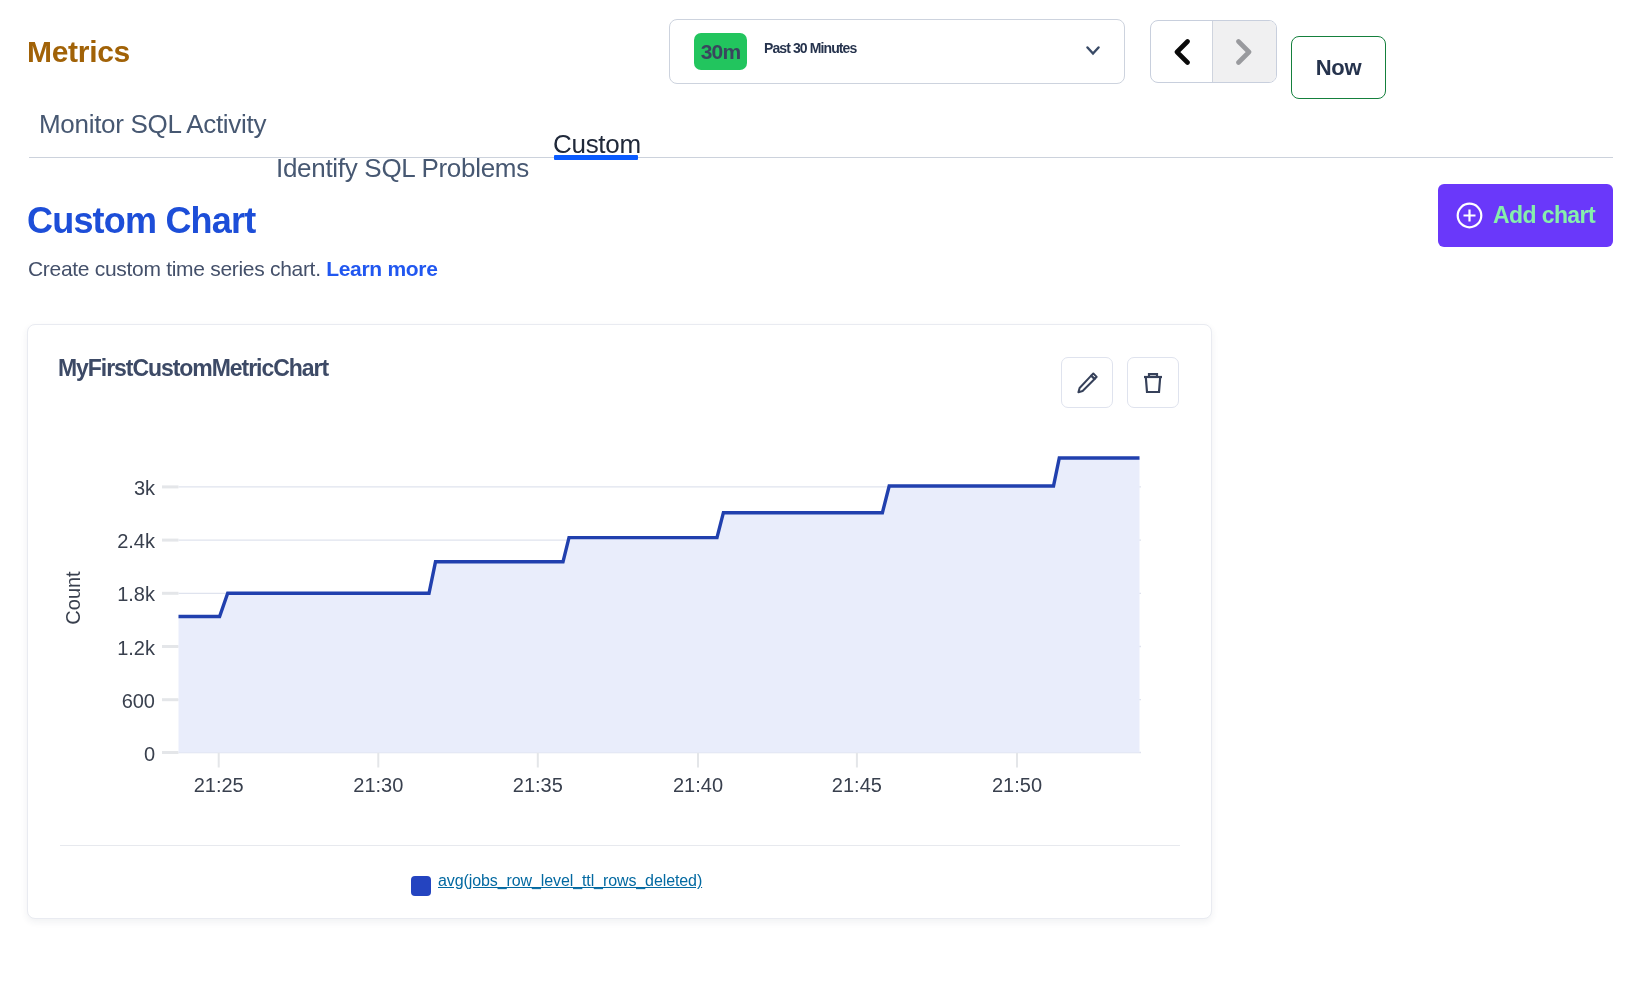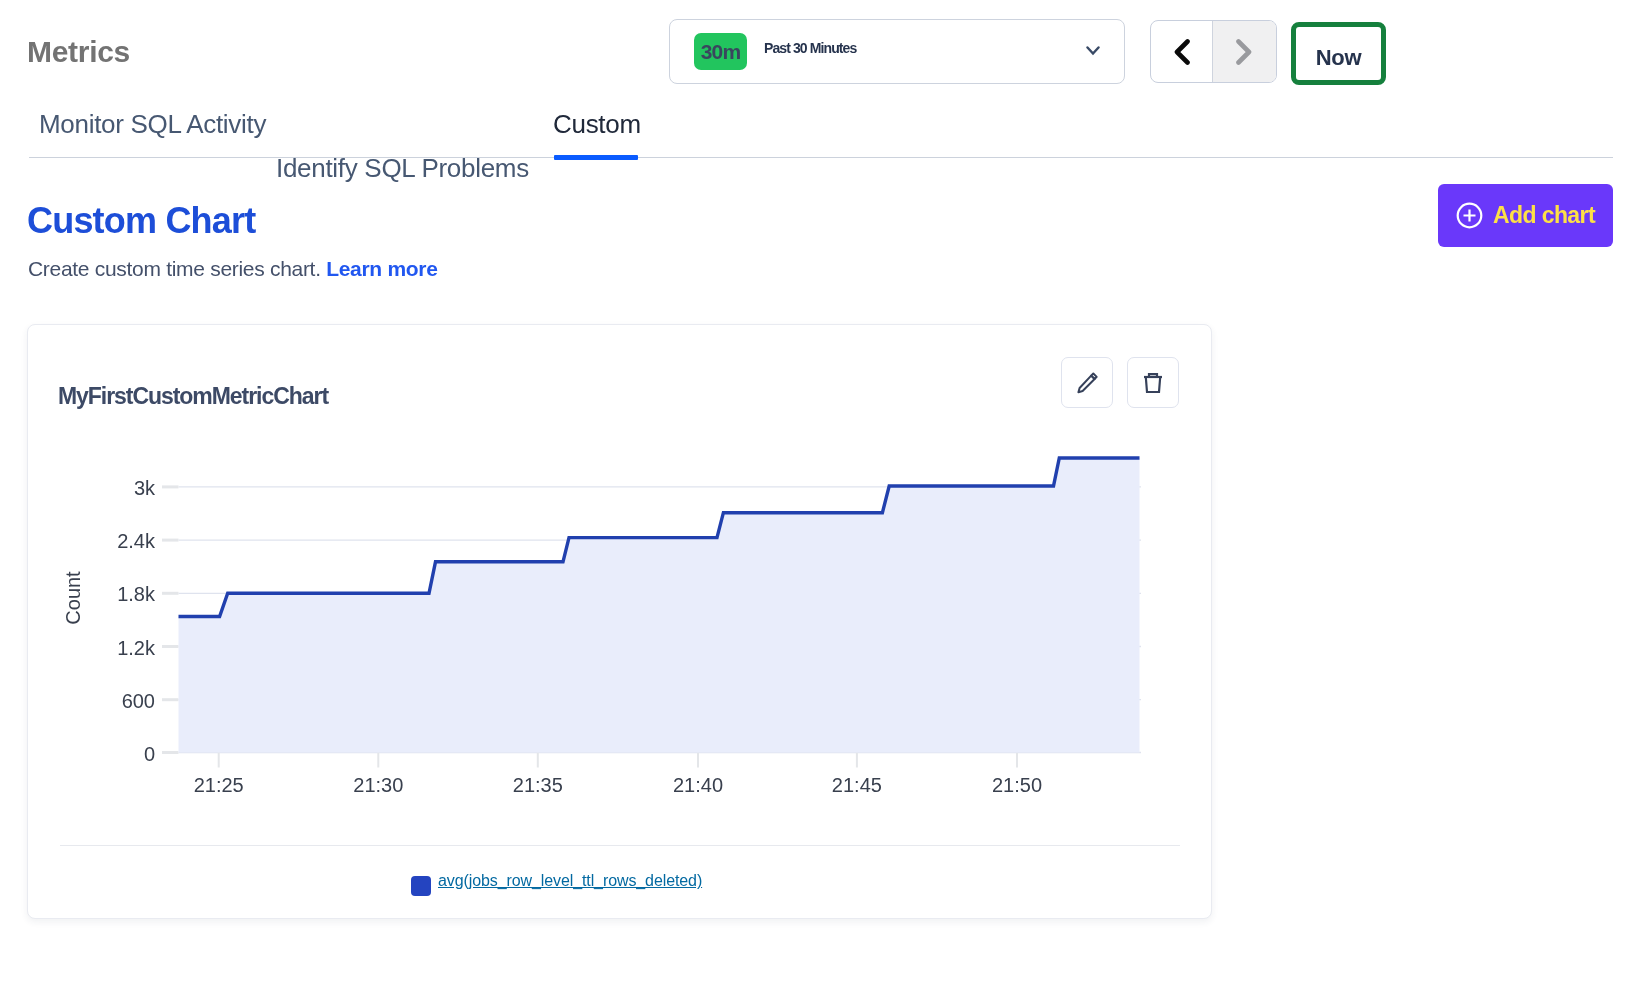--- a/index.html
+++ b/index.html
@@ -1,52 +1,52 @@
 <!DOCTYPE html>
 <html><head>
 <meta charset="utf-8">
 <style>
   * { margin:0; padding:0; box-sizing:border-box; }
   html,body { width:1650px; height:982px; background:#ffffff;
     font-family:"Liberation Sans", sans-serif; overflow:hidden; position:relative; }
   .abs { position:absolute; }
 
-  .h-metrics { left:27px; top:35px; font-size:30px; font-weight:700; color:#737373; letter-spacing:-0.3px; }
+  .h-metrics { left:27px; top:35px; font-size:30px; font-weight:700; color:#a16207; letter-spacing:-0.3px; }
 
   
   .timebox { left:669px; top:19px; width:456px; height:65px; border:1px solid #cdd3de; border-radius:8px; background:#fff; }
   .badge30 { left:694px; top:33px; width:53px; height:37px; background:#22c55e; border-radius:7px;
     font-size:21px; font-weight:700; color:#39465e; text-align:center; line-height:37px; letter-spacing:-0.8px;}
   .timetext { left:764px; top:40px; font-size:14px; font-weight:700; color:#26334d; letter-spacing:-0.9px; }
 
   .arrowgroup { left:1150px; top:20px; width:127px; height:63px; border:1px solid #c8cfdd; border-radius:8px; background:#fff; overflow:hidden; display:flex; }
   .arrowL { width:63px; height:100%; border-right:1px solid #cfd4de; display:flex; align-items:center; justify-content:center; }
   .arrowR { width:64px; height:100%; background:#f0f0f1; display:flex; align-items:center; justify-content:center; }
 
-  .nowbtn { left:1291px; top:22px; width:95px; height:63px; border:5px solid #15803d; border-radius:8px;
+  .nowbtn { left:1291px; top:36px; width:95px; height:63px; border:1px solid #15803d; border-radius:8px;
     background:#fff; font-size:22px; font-weight:700; color:#26334d; text-align:center; line-height:62px; letter-spacing:-0.3px; }
 
   
   .tab { top:109px; font-size:26px; color:#475872; letter-spacing:-0.3px; }
-  .tab.active { color:#20293a; }
+  .tab.active { color:#20293a;margin-top:20px; }
   .tabline { left:29px; top:157px; width:1584px; height:1px; background:#ccd2dc; }
   .tabunder { left:554px; top:155px; width:84px; height:5px; background:#0a5bff; border-radius:1px; }
 
   .h-custom { left:27px; top:200px; font-size:36px; font-weight:700; color:#1d4ed8; letter-spacing:-0.8px; }
   .subtext { left:28px; top:257px; font-size:21px; color:#44506a; letter-spacing:-0.3px; }
   .subtext .lm { color:#2157f0; font-weight:700; }
 
   .addbtn { left:1438px; top:184px; width:175px; height:63px; background:#6a38fa; border-radius:6px;
-    color:#fde047; display:flex; align-items:center; justify-content:center; gap:10px;
+    color:#86efac; display:flex; align-items:center; justify-content:center; gap:10px;
     font-size:23px; font-weight:700; letter-spacing:-0.6px; }
 
   
   .card { left:27px; top:324px; width:1185px; height:595px; background:#fff; border:1px solid #e9ebf1;
     border-radius:8px; box-shadow:0 3px 7px rgba(40,50,80,0.07); }
-  .cardtitle { left:58px; top:383px; font-size:23px; font-weight:700; color:#3d4a66; letter-spacing:-1.05px;text-align:right; }
+  .cardtitle { left:58px; top:355px; font-size:23px; font-weight:700; color:#3d4a66; letter-spacing:-1.05px;text-align:right; }
   .iconbtn { top:357px; width:52px; height:51px; border:1px solid #dfe3ee; border-radius:7px; background:#fff;
     display:flex; align-items:center; justify-content:center; }
   .legdiv { left:60px; top:845px; width:1120px; height:1px; background:#e7e9ee; }
   .legsq { left:411px; top:876px; width:20px; height:20px; background:#2444c0; border-radius:4px; }
   .legtext { left:438px; top:872px; font-size:16px; color:#0369a1; letter-spacing:-0.1px;text-decoration:underline; }
 </style>
 </head>
 <body>
   <div class="abs h-metrics">Metrics</div>
 

